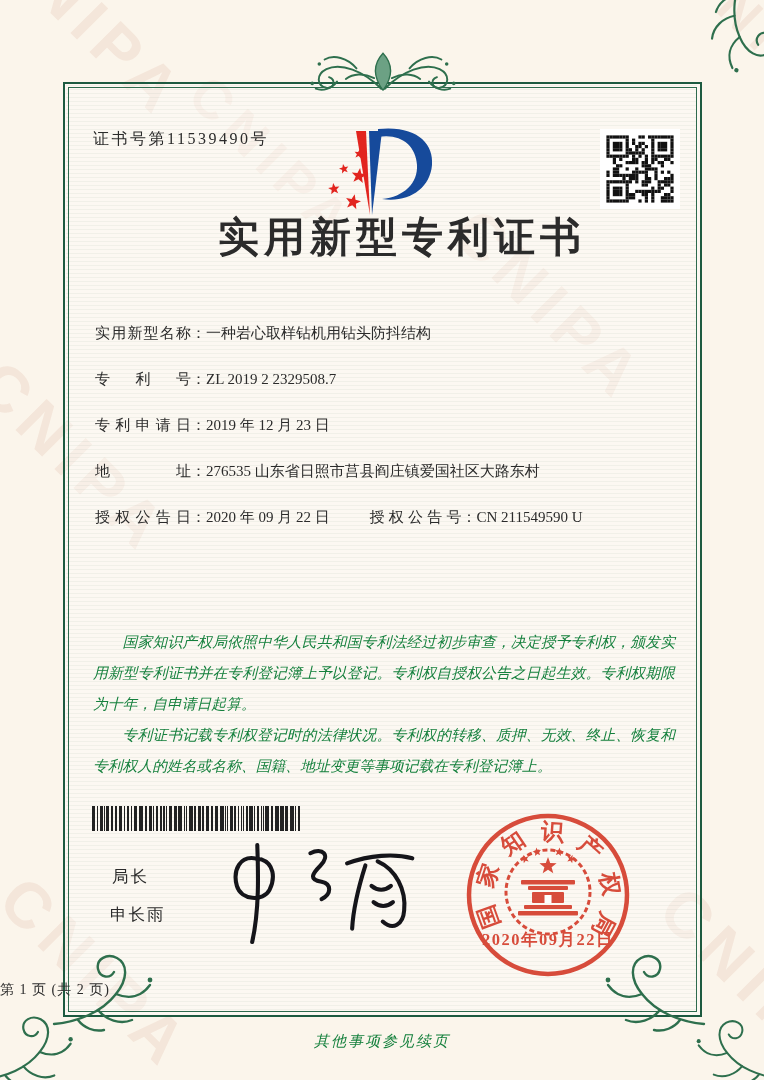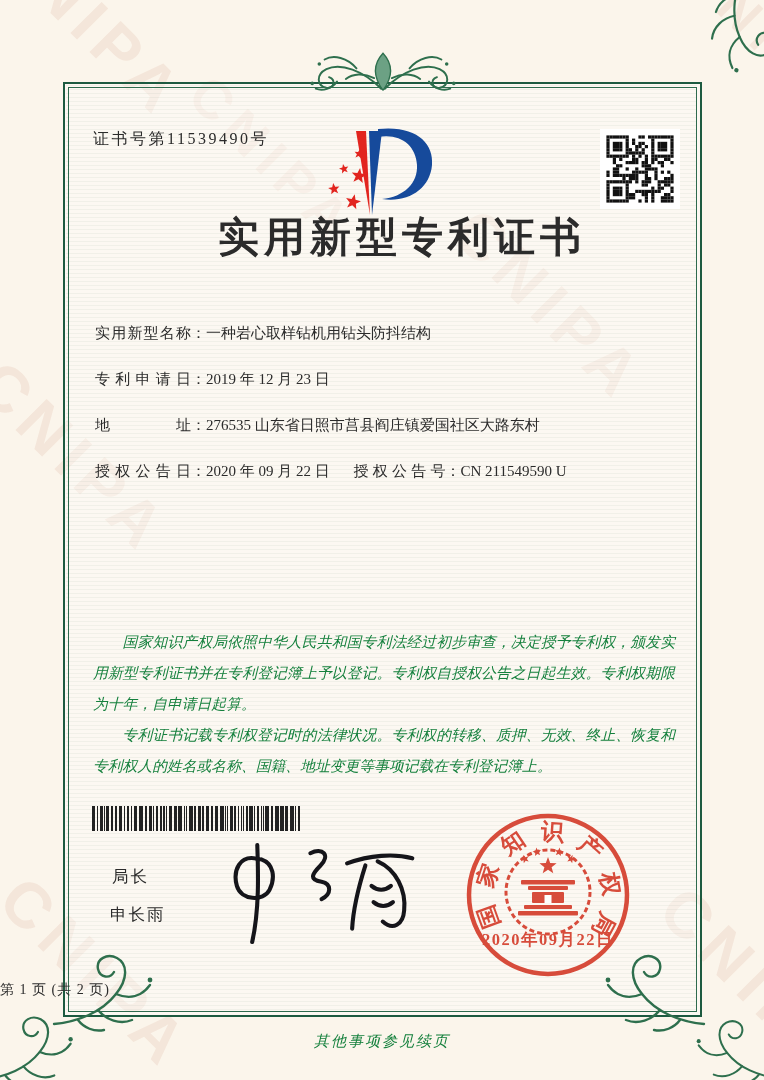--- a/index.html
+++ b/index.html
@@ -21,21 +21,21 @@
   .qr-wrap{position:absolute;left:600px;top:129px;width:80px;height:80px;background:#fff;}
   .qr-wrap svg{position:absolute;left:3px;top:3px;}
   .title{position:absolute;left:0;top:210px;width:100%;text-align:center;font-size:41px;
          font-weight:600;letter-spacing:5px;padding-left:20px;}
   
   .fields{position:absolute;left:95px;top:321px;width:585px;}
   .frow{white-space:nowrap;font-size:15px;line-height:25px;margin-bottom:21px;}
   .flabel{display:inline-block;width:96px;text-align:justify;text-align-last:justify;vertical-align:top;}
   .fcolon{display:inline-block;width:15px;}
   .fgroup{display:inline-block;}
-  .fgroup.g2{margin-left:20px;}
+  .fgroup.g2{margin-left:36px;}
   .fgroup.g2 .flabel{width:92px;}
   
   .body-text{position:absolute;left:93px;top:627px;width:582px;}
   .body-text p{margin:0;text-indent:2em;font-size:14.8px;line-height:31px;text-align:justify;
                font-style:italic;color:#15803d;}
   
   .barcode{position:absolute;left:90px;top:806px;width:215px;height:25px;}
   .barcode svg{width:100%;height:100%;}
   
   .sig-role{position:absolute;left:112px;top:866px;font-size:16.5px;letter-spacing:2px;}
@@ -365,20 +365,23 @@
       </svg>
   </div>
 
   <div class="title">实用新型专利证书</div>
 
   <div class="fields">
     <div class="frow">
       <span class="flabel">实用新型名称</span><span class="fcolon">：</span><span class="fvalue">一种岩心取样钻机用钻头防抖结构</span>
     </div>
     <div class="frow">
+      <span class="flabel">专利号</span><span class="fcolon">：</span><span class="fvalue">ZL 2019 2 2329508.7</span>
+    </div>
+    <div class="frow">
       <span class="flabel">专利申请日</span><span class="fcolon">：</span><span class="fvalue">2019 年 12 月 23 日</span>
     </div>
     <div class="frow">
       <span class="flabel">地址</span><span class="fcolon">：</span><span class="fvalue">276535 山东省日照市莒县阎庄镇爱国社区大路东村</span>
     </div>
     <div class="frow">
       <span class="fgroup">
         <span class="flabel">授权公告日</span><span class="fcolon">：</span><span class="fvalue">2020 年 09 月 22 日</span>
       </span>
       <span class="fgroup g2">

